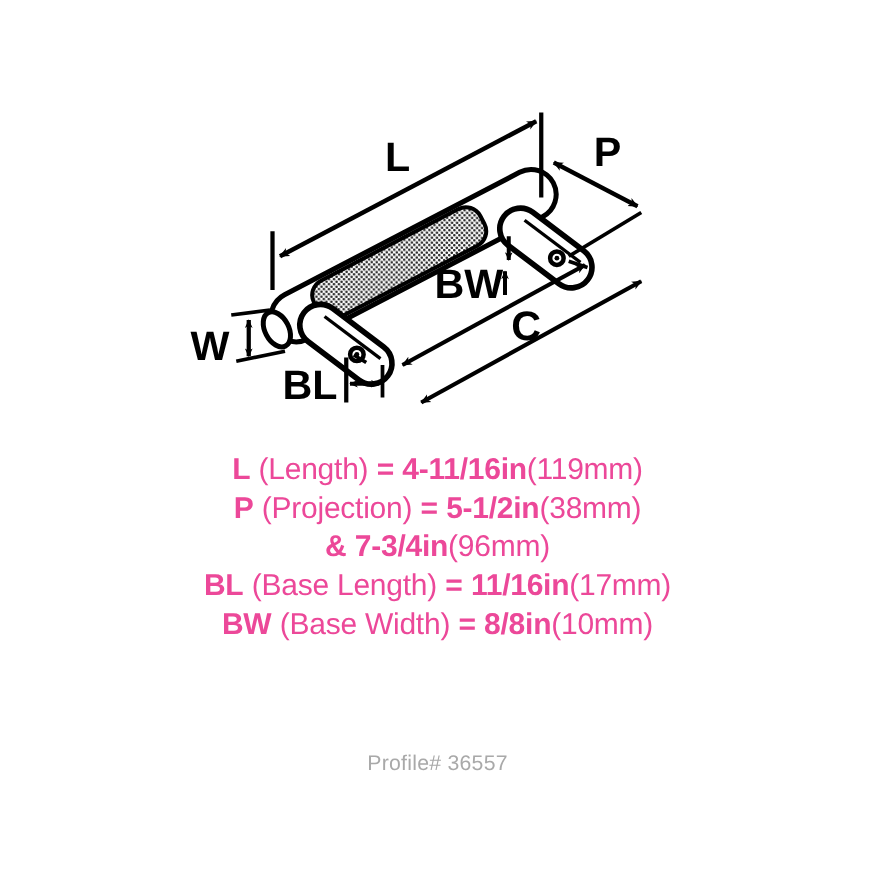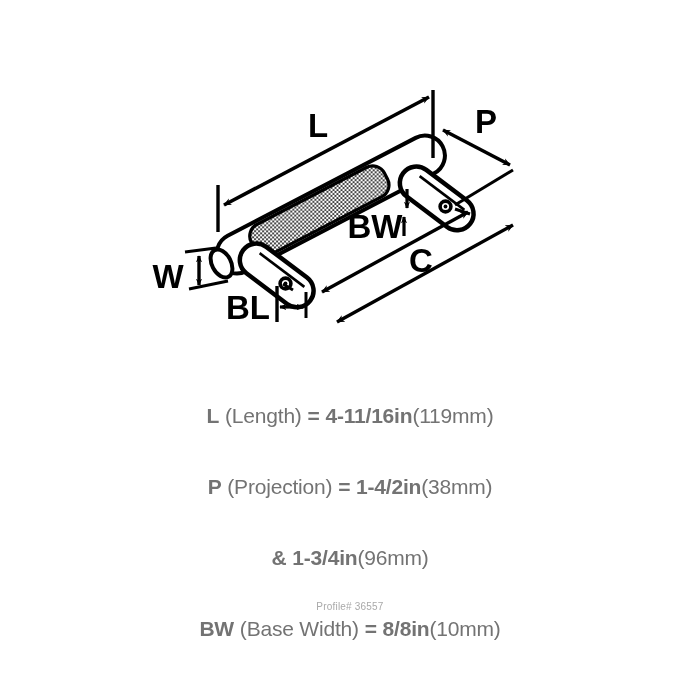--- a/index.html
+++ b/index.html
@@ -39,46 +39,45 @@
 
   
   #spec-list {
     position: absolute;
     left: 0;
     top: 360px;
     width: 700px;
     text-align: center;
   }
   .spec-line {
-    font-size: 21px;
+    font-size: 24px;
     line-height: 31px;
     letter-spacing: -0.2px;
     white-space: nowrap;
-    color: #737373;
-    margin-top: 40px;
+    color: #ec4899;
   }
   .spec-line .sym,
   .spec-line .eq,
   .spec-line .val,
   .spec-line .amp {
     font-weight: bold;
   }
   .spec-line .name,
   .spec-line .metric {
     font-weight: normal;
   }
   .spec-line .sp { letter-spacing: 0; }
 
   #profile-line {
     position: absolute;
     left: 0;
     top: 601px;
     width: 700px;
     text-align: center;
-    font-size: 10px;
+    font-size: 17px;
     color: #a9a9a9;
     letter-spacing: 0.2px;
   }
 </style>
 </head>
 <body>
 
 <div id="page">
 
   <div id="drawing-area">
@@ -184,24 +183,25 @@
         <text x="421" y="272" font-family="Liberation Sans, sans-serif" font-size="33" font-weight="bold" text-anchor="middle" fill="#000000">C</text>
       </g>
     </svg>
   </div>
 
   <div id="spec-list">
 
     <div class="spec-line"><span class="sym">L</span><span class="sp"> </span><span class="name">(Length)</span><span class="sp"> </span><span class="eq">=</span><span class="sp"> </span><span class="val">4-11/16in</span><span class="metric">(119mm)</span></div>
 
 
-    <div class="spec-line"><span class="sym">P</span><span class="sp"> </span><span class="name">(Projection)</span><span class="sp"> </span><span class="eq">=</span><span class="sp"> </span><span class="val">1-4/2in</span><span class="metric">(38mm)</span></div>
-
-
-    <div class="spec-line"><span class="amp">&amp;</span><span class="sp"> </span><span class="val">1-3/4in</span><span class="metric">(96mm)</span></div>
-
+    <div class="spec-line"><span class="sym">P</span><span class="sp"> </span><span class="name">(Projection)</span><span class="sp"> </span><span class="eq">=</span><span class="sp"> </span><span class="val">5-1/2in</span><span class="metric">(38mm)</span></div>
+
+
+    <div class="spec-line"><span class="amp">&amp;</span><span class="sp"> </span><span class="val">7-3/4in</span><span class="metric">(96mm)</span></div>
+
+    <div class="spec-line"><span class="sym">BL</span><span class="sp"> </span><span class="name">(Base Length)</span><span class="sp"> </span><span class="eq">=</span><span class="sp"> </span><span class="val">11/16in</span><span class="metric">(17mm)</span></div>
 
     <div class="spec-line"><span class="sym">BW</span><span class="sp"> </span><span class="name">(Base Width)</span><span class="sp"> </span><span class="eq">=</span><span class="sp"> </span><span class="val">8/8in</span><span class="metric">(10mm)</span></div>
   </div>
 
   <div id="profile-line">Profile# 36557</div>
 
 </div>
 
 </body></html>

